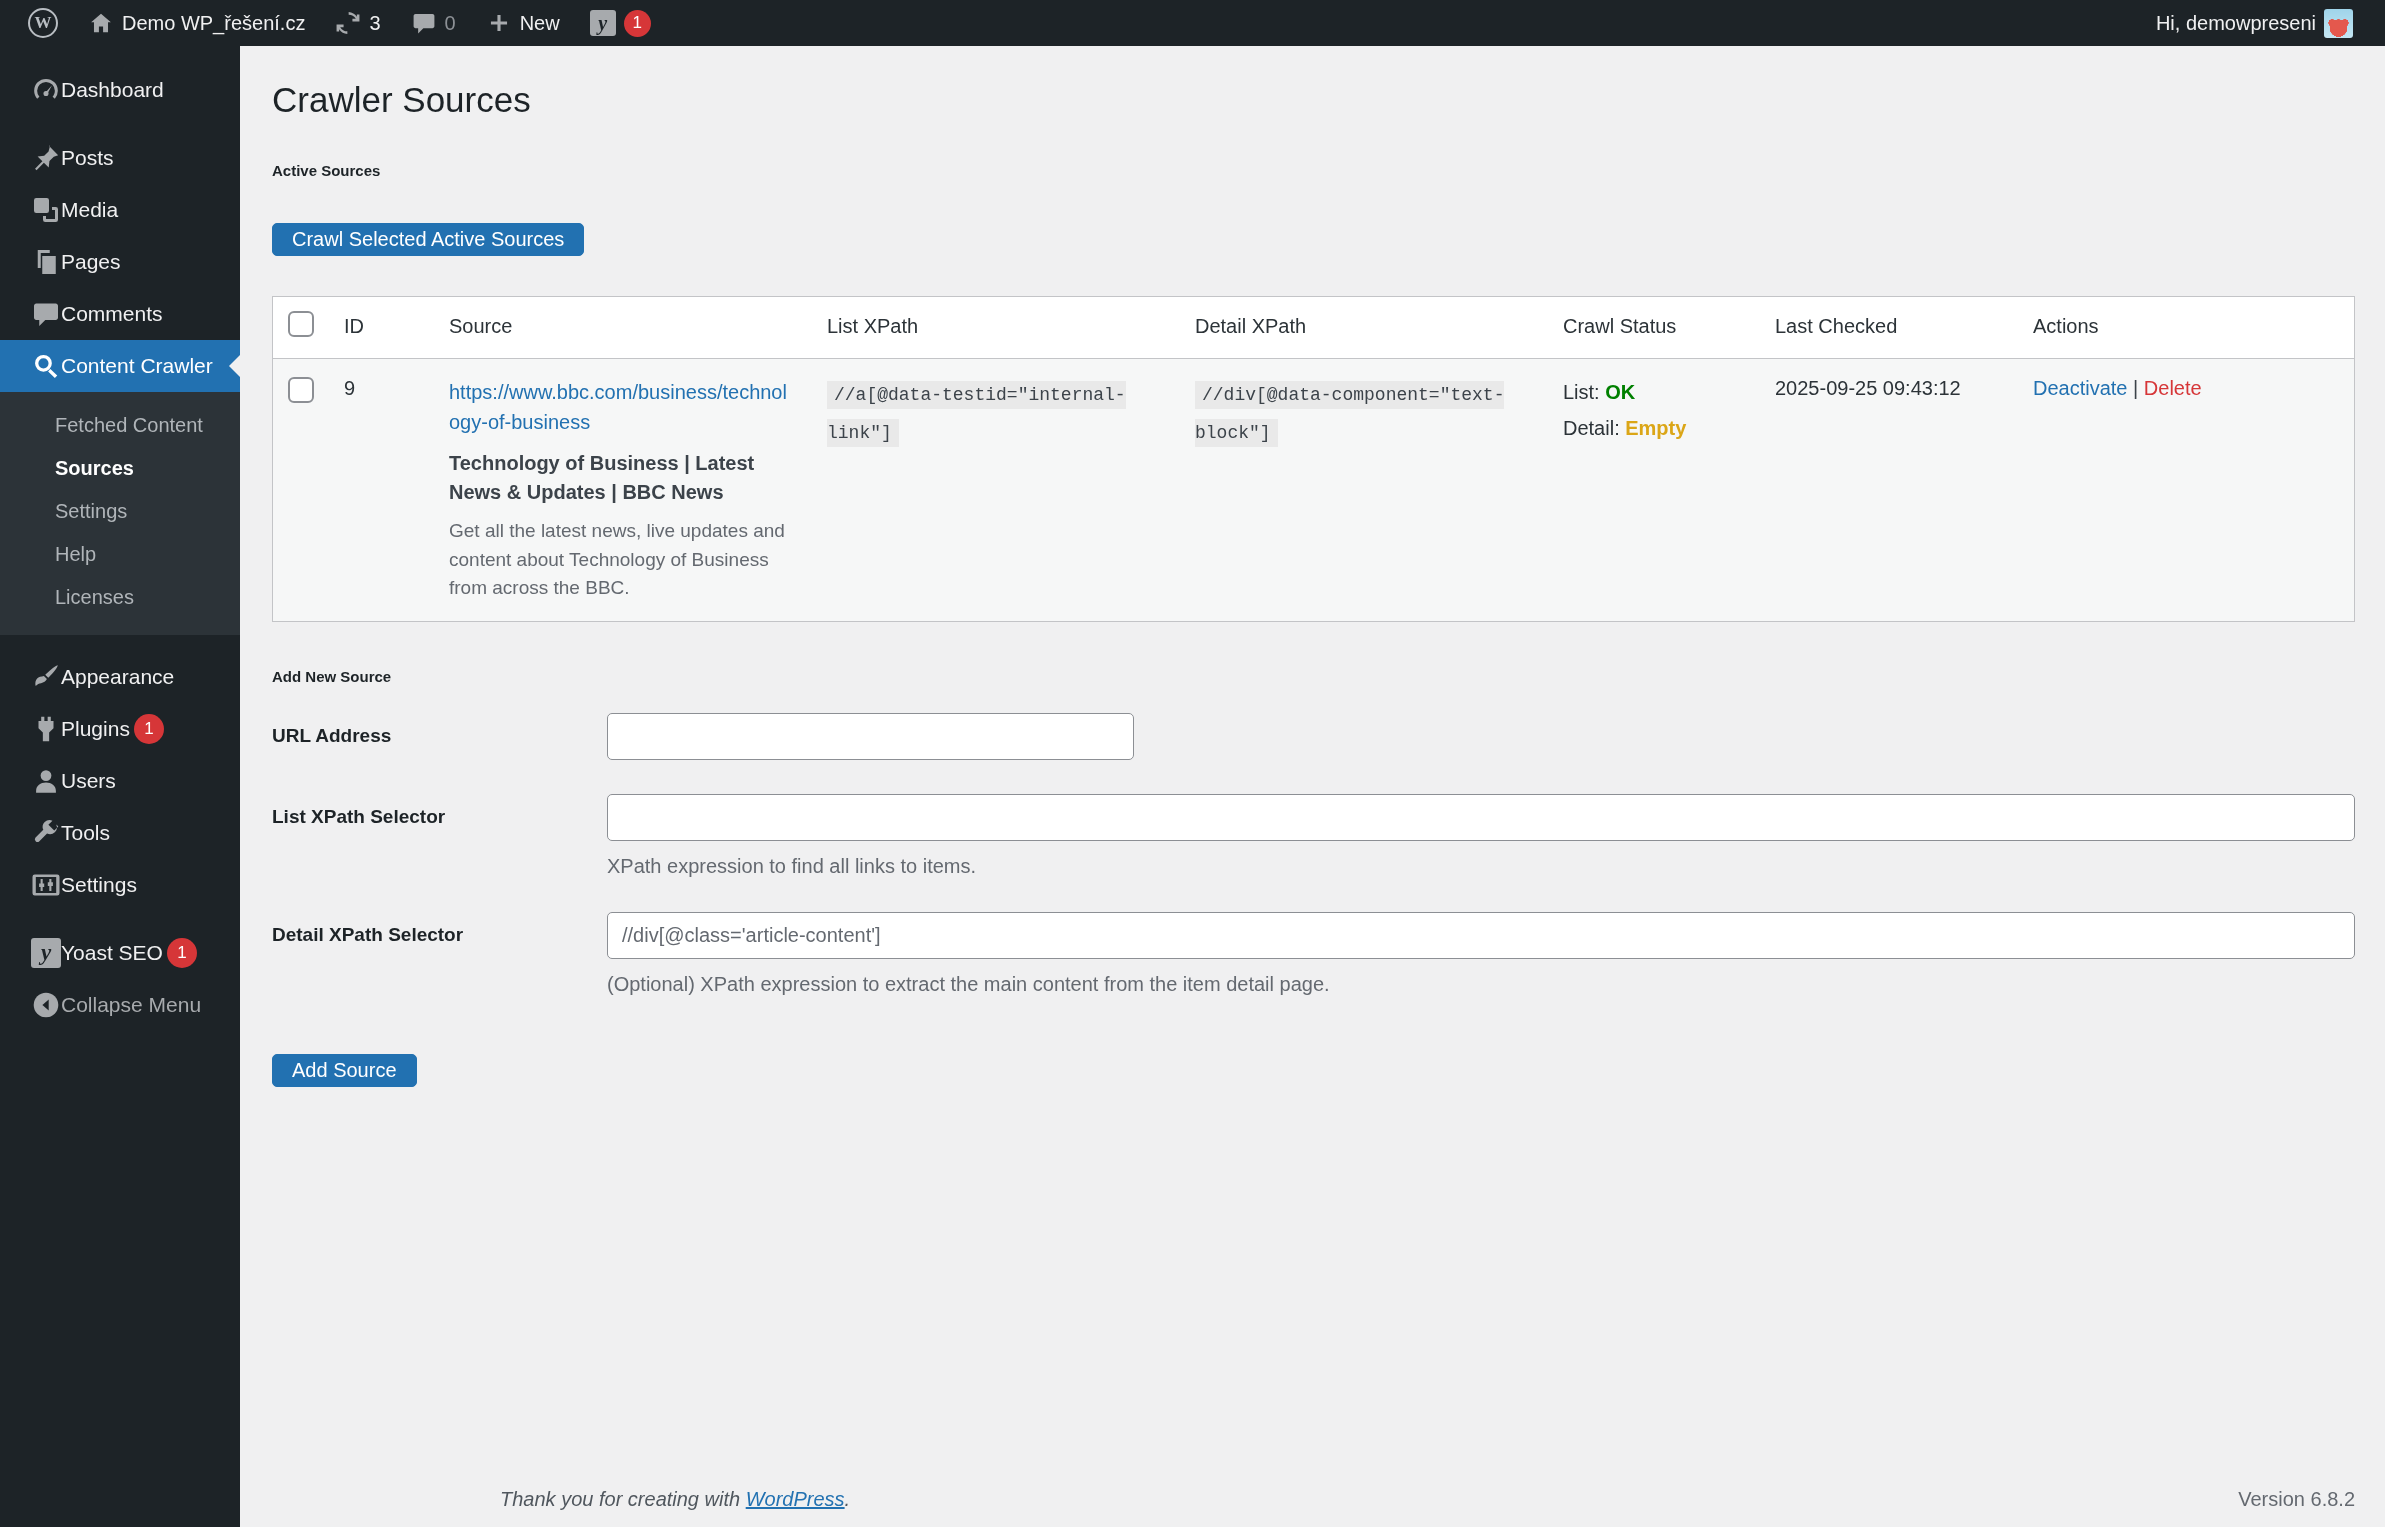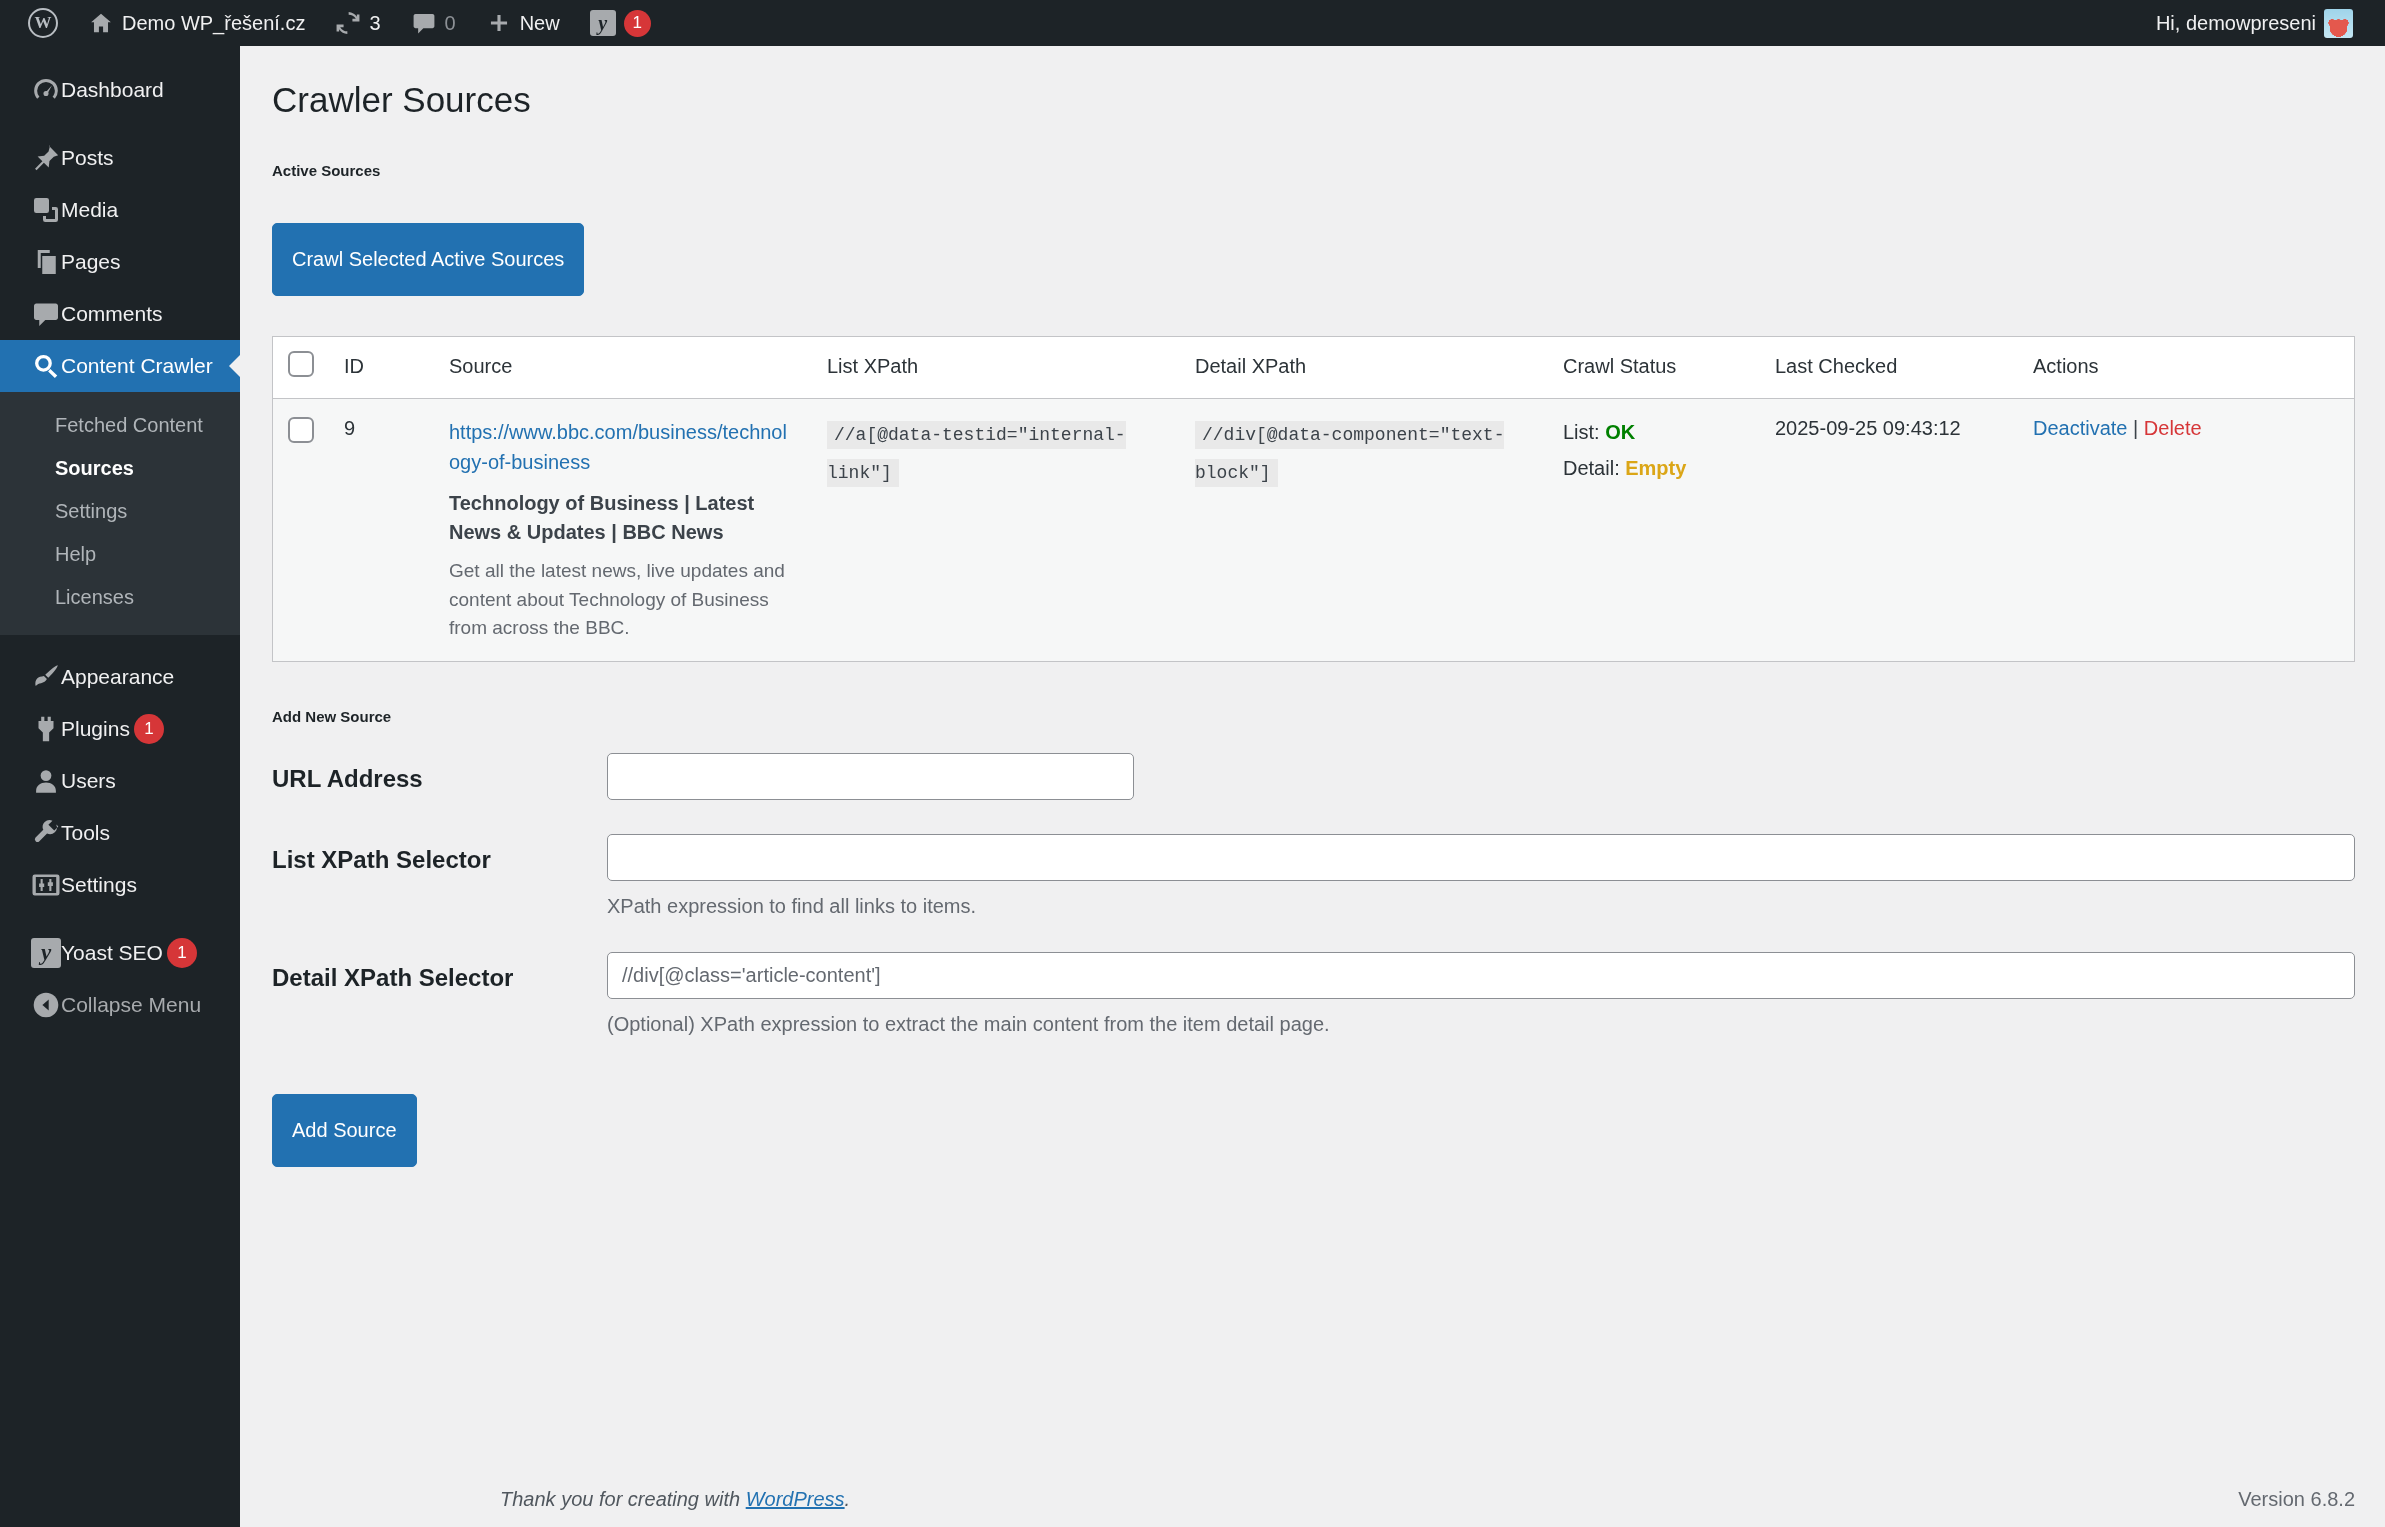--- a/index.html
+++ b/index.html
@@ -76,21 +76,21 @@
   
   .content {
     position:absolute; left:240px; top:46px; right:0; bottom:0;
     background:#f0f0f1; padding:34px 30px 0 32px;
   }
   h1.page-title { font-size:35px; font-weight:400; color:#1d2327; }
   h2.section-h { font-size:15px; font-weight:700; color:#1d2327; }
   .active-sources-h { margin-top:42px; }
   .btn-primary {
     display:inline-block; background:#2271b1; color:#fff; border:1px solid #2271b1;
-    border-radius:5px; font-size:20px; padding:24px 19px; cursor:pointer;
+    border-radius:5px; font-size:20px; padding:4px 19px; cursor:pointer;
     font-family:"Liberation Sans",sans-serif;
   }
   .crawl-btn { margin-top:44px; }
   
   table.sources {
     width:100%; margin-top:40px; border-collapse:collapse; background:#fff;
     border:1px solid #c3c4c7; font-size:20px;
   }
   table.sources th {
     text-align:left; font-weight:400; color:#2c3338; padding:14px 15px 16px;
@@ -115,21 +115,21 @@
   .st-ok { color:#008000; font-weight:700; }
   .st-empty { color:#dba617; font-weight:700; }
   a.act-deactivate { color:#2271b1; text-decoration:none; }
   a.act-delete { color:#d63638; text-decoration:none; }
   .act-sep { color:#3c434a; }
   
   .add-h { margin-top:46px; }
   .form-tbl { margin-top:28px; }
   .form-row { display:flex; align-items:flex-start; margin-top:34px; }
   .form-row:first-child { margin-top:0; }
-  .f-label { width:335px; flex:0 0 335px; font-weight:700; font-size:24px; padding-top:12px; color:#1d2327; }
+  .f-label { width:335px; flex:0 0 335px; font-weight:700; font-size:19px; padding-top:12px; color:#1d2327; }
   .f-field { flex:1; }
   input.txt {
     height:47px; border:1px solid #8c8f94; border-radius:5px; background:#fff;
     font-size:20px; padding:0 14px; color:#0f172a; font-family:"Liberation Sans",sans-serif;
     outline:none; display:block;
   }
   input.txt::placeholder { color:#646970; opacity:1; }
   .w-url { width:527px; }
   .w-full { width:100%; }
   .helper { color:#646970; font-size:20px; margin-top:14px; }

